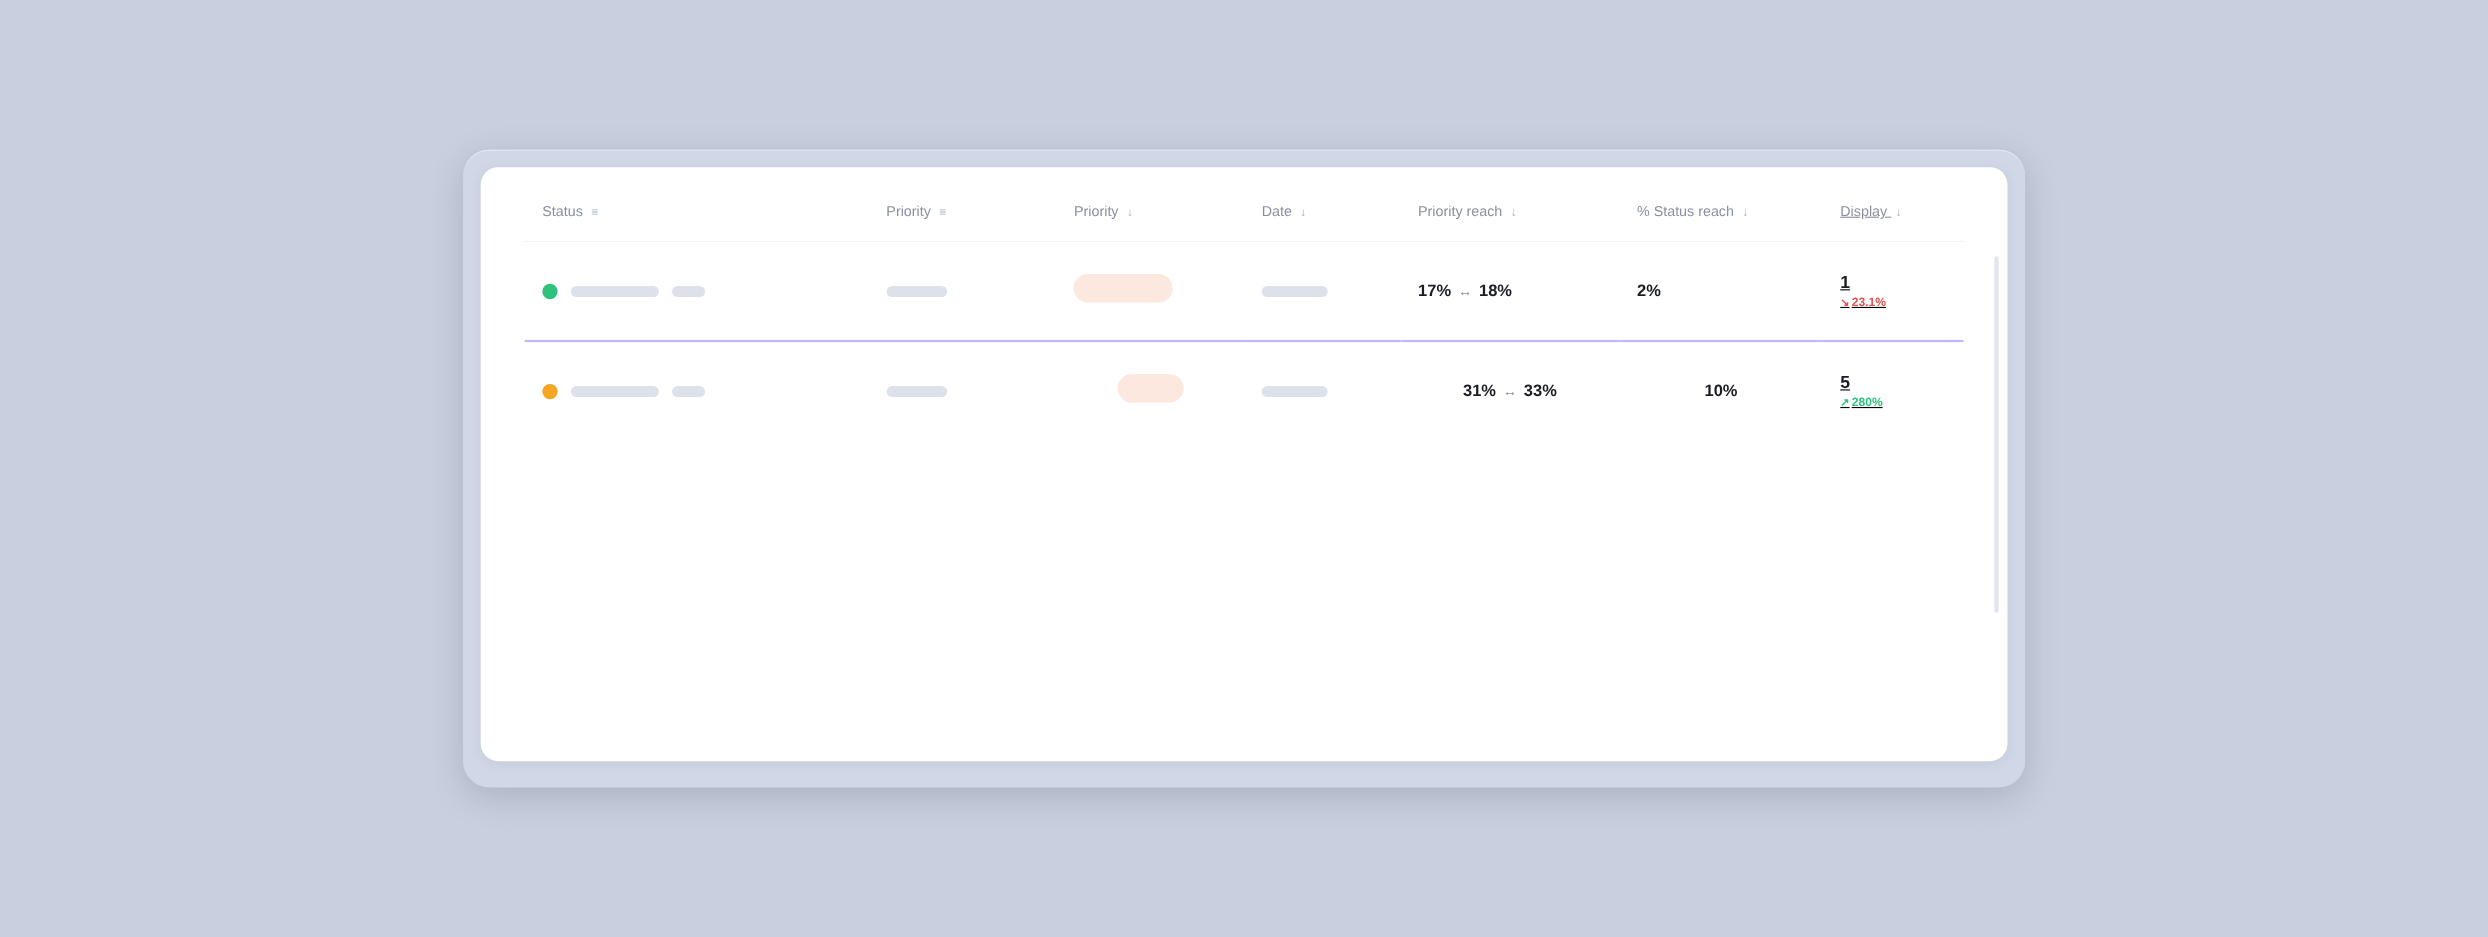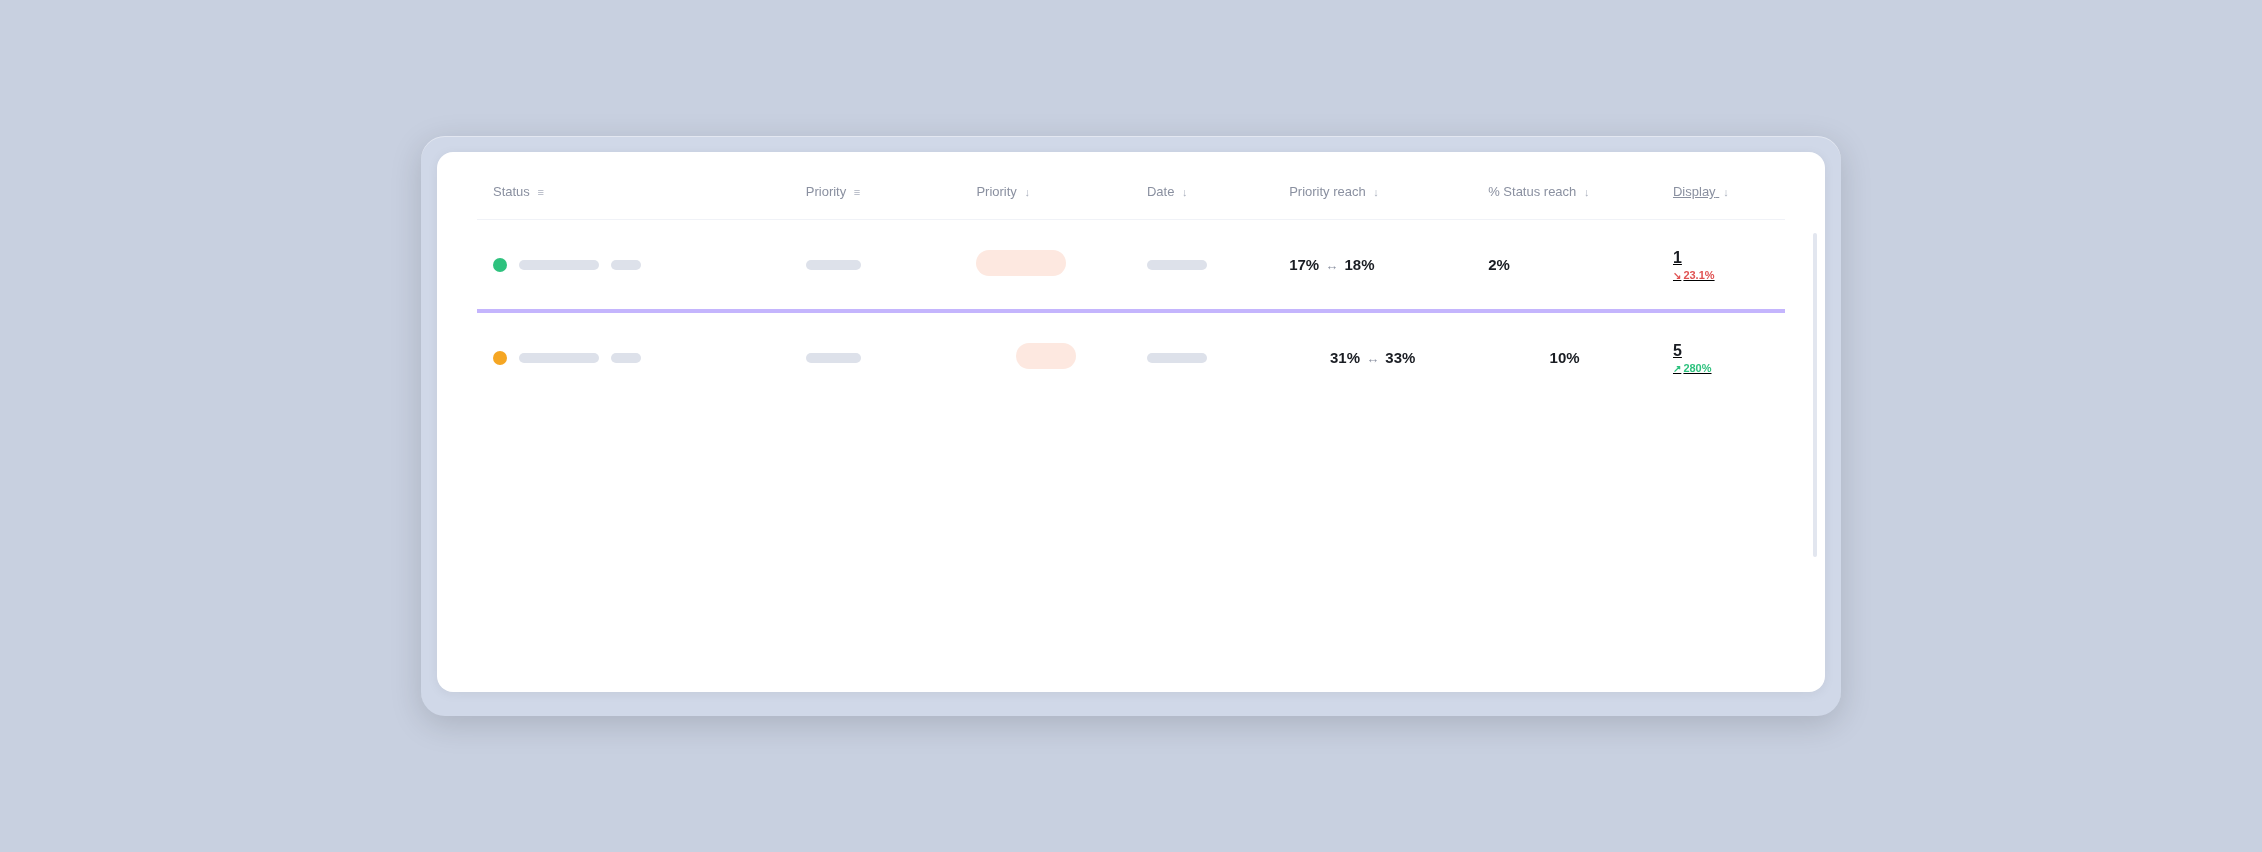--- a/index.html
+++ b/index.html
@@ -79,21 +79,21 @@
     .col-status { width: 22%; }
     .col-priority { width: 12%; }
     .col-products { width: 12%; }
     .col-date { width: 10%; }
     .col-est-reach { width: 14%; }
     .col-actual-reach { width: 13%; }
     .col-display { width: 9%; text-decoration: underline; }
 
     
     .data-table tbody tr {
-      border-bottom: 4px solid #c4b5fd;
+      border-bottom: 2px solid #c4b5fd;
     }
 
     .data-table tbody tr:last-child {
       border-bottom: none;
       text-align: center;
     }
 
     .data-table td {
       padding: 28px 16px;
       vertical-align: middle;

